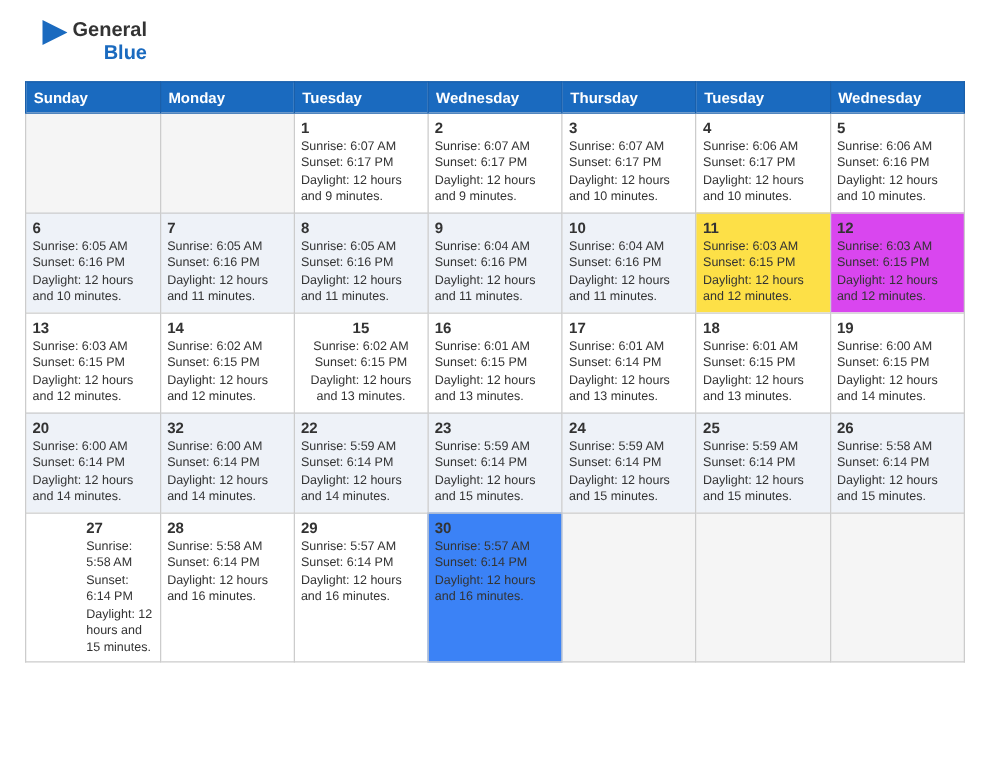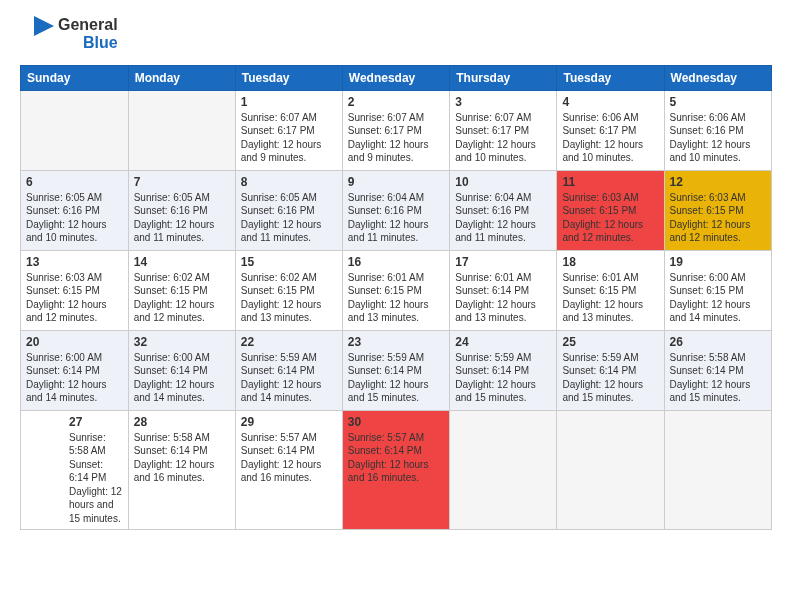--- a/index.html
+++ b/index.html
@@ -164,47 +164,47 @@
             <div class="day-info" style="white-space: pre-line;">Sunrise: 6:04 AM
 Sunset: 6:16 PM
 Daylight: 12 hours and 11 minutes.</div>
           </td>
           <td style="background: rgb(238, 242, 248);">
             <span class="day-num">10</span>
             <div class="day-info" style="white-space: pre-line;">Sunrise: 6:04 AM
 Sunset: 6:16 PM
 Daylight: 12 hours and 11 minutes.</div>
           </td>
-          <td style="background: #ef4444;">
+          <td style="background: #fde047;">
             <span class="day-num">11</span>
             <div class="day-info" style="white-space: pre-line;">Sunrise: 6:03 AM
 Sunset: 6:15 PM
 Daylight: 12 hours and 12 minutes.</div>
           </td>
-          <td style="background: #eab308;">
+          <td style="background: #d946ef;">
             <span class="day-num">12</span>
             <div class="day-info" style="white-space: pre-line;">Sunrise: 6:03 AM
 Sunset: 6:15 PM
 Daylight: 12 hours and 12 minutes.</div>
           </td>
         </tr>
         <tr>
           <td style="background: rgb(255, 255, 255);">
             <span class="day-num">13</span>
             <div class="day-info" style="white-space: pre-line;">Sunrise: 6:03 AM
 Sunset: 6:15 PM
 Daylight: 12 hours and 12 minutes.</div>
           </td>
           <td style="background: rgb(255, 255, 255);">
             <span class="day-num">14</span>
             <div class="day-info" style="white-space: pre-line;">Sunrise: 6:02 AM
 Sunset: 6:15 PM
 Daylight: 12 hours and 12 minutes.</div>
           </td>
-          <td style="background: rgb(255, 255, 255);">
+          <td style="background: rgb(255, 255, 255); text-align: center;">
             <span class="day-num">15</span>
             <div class="day-info" style="white-space: pre-line;">Sunrise: 6:02 AM
 Sunset: 6:15 PM
 Daylight: 12 hours and 13 minutes.</div>
           </td>
           <td style="background: rgb(255, 255, 255);">
             <span class="day-num">16</span>
             <div class="day-info" style="white-space: pre-line;">Sunrise: 6:01 AM
 Sunset: 6:15 PM
 Daylight: 12 hours and 13 minutes.</div>
@@ -284,21 +284,21 @@
             <div class="day-info" style="white-space: pre-line;">Sunrise: 5:58 AM
 Sunset: 6:14 PM
 Daylight: 12 hours and 16 minutes.</div>
           </td>
           <td style="background: rgb(255, 255, 255);">
             <span class="day-num">29</span>
             <div class="day-info" style="white-space: pre-line;">Sunrise: 5:57 AM
 Sunset: 6:14 PM
 Daylight: 12 hours and 16 minutes.</div>
           </td>
-          <td style="background: #ef4444;">
+          <td style="background: #3b82f6;">
             <span class="day-num">30</span>
             <div class="day-info" style="white-space: pre-line;">Sunrise: 5:57 AM
 Sunset: 6:14 PM
 Daylight: 12 hours and 16 minutes.</div>
           </td>
           <td class="empty" style="background: rgb(245, 245, 245);"></td>
           <td class="empty" style="background: rgb(245, 245, 245);"></td>
           <td class="empty" style="background: rgb(245, 245, 245);"></td>
         </tr>
       </tbody>

